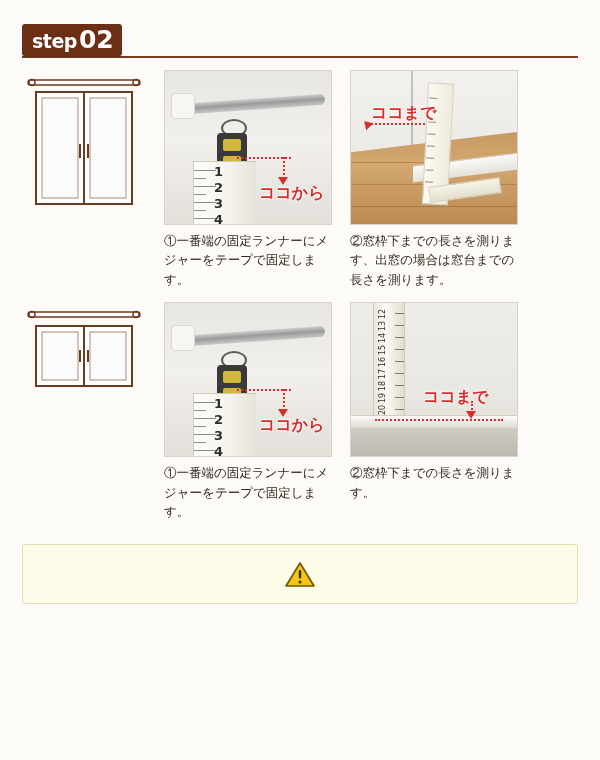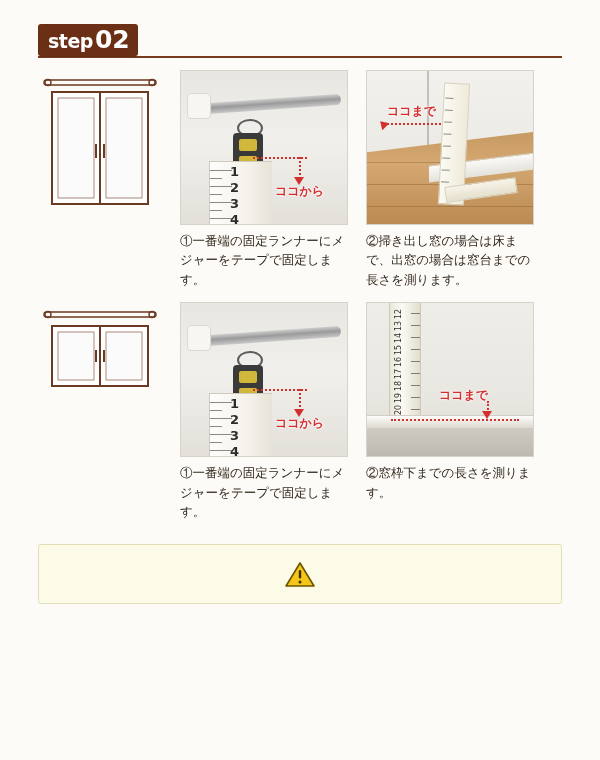--- a/index.html
+++ b/index.html
@@ -13,21 +13,21 @@
     font-family: "Liberation Sans", sans-serif;
     color: #3a2f2a;
     overflow: hidden;
   }
   .page {
     position: relative;
     width: 600px;
     height: 760px;
     background: #fdfbf7;
     box-sizing: border-box;
-    padding: 0 38px;
+    padding: 0 22px;
   }
 
   
   .step-header {
     display: flex;
     align-items: flex-end;
     height: 46px;
     padding-top: 10px;
     border-bottom: 2px solid #7a3b1d;
     gap: 0;
@@ -220,21 +220,21 @@
   .arrow-red-left {
     position: absolute;
     width: 0; height: 0;
     border-top: 5px solid transparent;
     border-bottom: 5px solid transparent;
     border-right: 8px solid #d32f2f;
   }
   .label-red {
     position: absolute;
     color: #d32f2f;
-    font-size: 12px;
+    font-size: 16px;
     font-weight: bold;
     white-space: nowrap;
     text-shadow: 0 0 2px #fff, 0 0 3px #fff;
   }
   .dotted-red-v {
     position: absolute;
     border-left: 2px dotted #d32f2f;
     width: 0;
   }
 
@@ -442,21 +442,21 @@
             <div class="vtick" style="top:74px"></div>
             <div class="vtick" style="top:86px"></div>
             <div class="vtick" style="top:98px"></div>
           </div>
           <div class="p2-tape-foot"></div>
 
           <div class="dotted-red-h" style="left:16px; top:52px; width:58px;"></div>
           <div class="label-red" style="left:20px; top:32px;">ココまで</div>
           <div class="arrow-red-left" style="left:12px; top:48px; transform:rotate(45deg);"></div>
         </div>
-        <div class="caption">②掃き出し窓の場合は床まで、出窓の場合は窓台までの長さを測ります。</div>
+        <div class="caption">②窓枠下までの長さを測ります、出窓の場合は窓台までの長さを測ります。</div>
       </div>
 
     </div>
   </div>
 
 
   <div class="section-body">
 
     <div class="window-diagram">
       <svg class="diagram-svg" width="132" height="100" viewBox="0 0 132 100">

